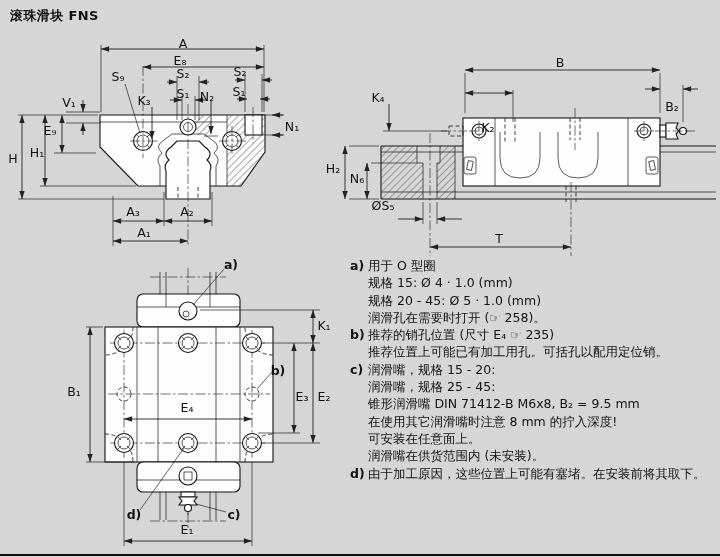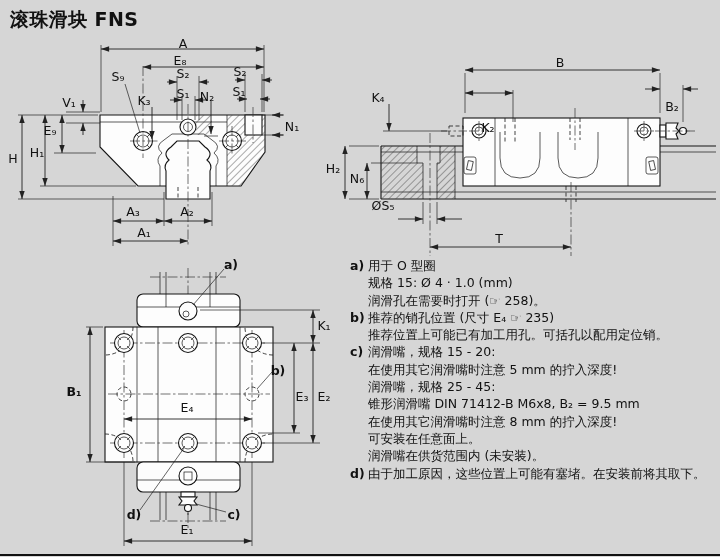--- a/index.html
+++ b/index.html
@@ -1,19 +1,19 @@
 <!DOCTYPE html>
 <html><head>
 <meta charset="utf-8">
 <style>
   html,body{margin:0;padding:0}
   body{width:720px;height:557px;background:#d6d6d6;position:relative;overflow:hidden;
        font-family:"DejaVu Sans","Liberation Sans",sans-serif;color:#111}
   #page{position:absolute;inset:0}
-  .title{position:absolute;left:10px;top:7px;font-size:19px;font-weight:bold;letter-spacing:.4px}
+  .title{position:absolute;left:10px;top:7px;font-size:13px;font-weight:bold;letter-spacing:.4px}
   #drawing{position:absolute;left:0;top:0}
   #labels span.dim{position:absolute;transform:translate(-50%,-50%);font-size:12.5px;
        white-space:nowrap;color:#111}
   #labels span.dim.b{font-weight:bold}
   #notes{position:absolute;left:350px;top:257px;width:368px;font-size:12.5px}
   .note{position:relative;padding-left:18px}
   .nlab{position:absolute;left:0;top:0;font-weight:bold;line-height:17.3px}
   .nline{line-height:17.3px;white-space:nowrap}
   .bottom-rule{position:absolute;left:0;top:554px;width:720px;height:2px;background:#101010}
   
@@ -311,45 +311,45 @@
       <span class="dim" style="left: 488px; top: 83px; margin-top: 44px;">K₂</span>
       <span class="dim" style="left: 672px; top: 68px; margin-top: 38px;">B₂</span>
       <span class="dim" style="left: 378px; top: 97px;">K₄</span>
       <span class="dim" style="left: 333px; top: 168px;">H₂</span>
       <span class="dim" style="left: 357px; top: 178px;">N₆</span>
       <span class="dim" style="left: 383px; top: 205px;">ØS₅</span>
       <span class="dim" style="left: 499px; top: 238px;">T</span>
       <span class="dim b" style="left: 231px; top: 264px;">a)</span>
       <span class="dim" style="left: 324px; top: 325px;">K₁</span>
       <span class="dim b" style="left: 278px; top: 370px;">b)</span>
-      <span class="dim" style="left: 74px; top: 391px; font-weight: bold;">B₁</span>
+      <span class="dim" style="left: 74px; top: 391px;">B₁</span>
       <span class="dim" style="left: 302px; top: 396px;">E₃</span>
       <span class="dim" style="left: 324px; top: 396px;">E₂</span>
       <span class="dim" style="left: 187px; top: 407px;">E₄</span>
       <span class="dim b" style="left: 134px; top: 514px;">d)</span>
       <span class="dim b" style="left: 234px; top: 514px;">c)</span>
       <span class="dim" style="left: 187px; top: 529px;">E₁</span>
     </div>
 
   <div id="notes">
       <div class="note">
         <span class="nlab">a)</span>
         <div class="nline">用于 O 型圈</div>
         <div class="nline">规格 15: Ø 4 · 1.0 (mm)</div>
+        <div class="nline">规格 20 - 45: Ø 5 · 1.0 (mm)</div>
         <div class="nline">润滑孔在需要时打开 (☞ 258)。</div>
       </div>
       <div class="note">
         <span class="nlab">b)</span>
         <div class="nline">推荐的销孔位置 (尺寸 E₄ ☞ 235)</div>
         <div class="nline">推荐位置上可能已有加工用孔。可括孔以配用定位销。</div>
       </div>
       <div class="note">
         <span class="nlab">c)</span>
         <div class="nline">润滑嘴，规格 15 - 20:</div>
-        <div class="nline">在使用其它润滑嘴时注意 5 mm 的拧入深度!</div>
         <div class="nline">润滑嘴，规格 25 - 45:</div>
         <div class="nline">锥形润滑嘴 DIN 71412-B M6x8, B₂ = 9.5 mm</div>
         <div class="nline">在使用其它润滑嘴时注意 8 mm 的拧入深度!</div>
         <div class="nline">可安装在任意面上。</div>
         <div class="nline">润滑嘴在供货范围内 (未安装)。</div>
       </div>
       <div class="note">
         <span class="nlab">d)</span>
         <div class="nline">由于加工原因，这些位置上可能有塞堵。在安装前将其取下。</div>
       </div>

